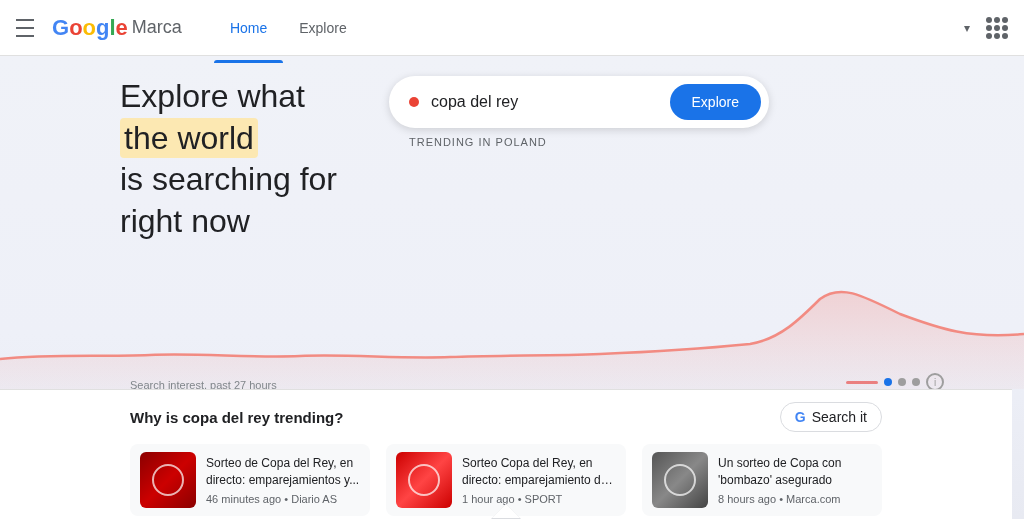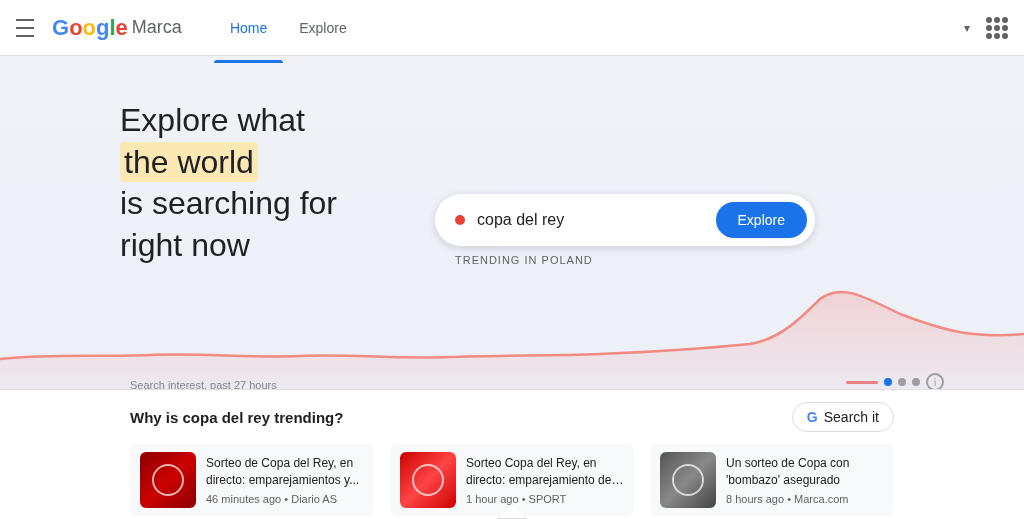--- a/index.html
+++ b/index.html
@@ -109,23 +109,23 @@
     .main {
       background: linear-gradient(180deg, #f0f2f8 0%, #eef0f8 60%, #e8eaf2 100%);
       height: calc(519px - 56px);
       position: relative;
       overflow: hidden;
     }
 
     
     .hero {
       display: flex;
-      align-items: flex-end;
-      padding: 44px 80px 0 120px;
-      gap: 98px;
+      align-items: flex-start;
+      padding: 20px 80px 0 120px;
+      gap: 52px;
     }
     .hero-text {
       flex: 0 0 auto;
     }
     .hero-title {
       font-size: 32px;
       color: #202124;
       line-height: 1.3;
       font-weight: 400;
     }
@@ -239,21 +239,21 @@
       font-size: 10px;
       color: #9e9e9e;
       cursor: pointer;
     }
 
     
     .bottom-section {
       position: absolute;
       bottom: 0;
       left: 0;
-      right: 0;
+      right: 12px;
       height: 130px;
       background: white;
       border-top: 1px solid #e0e0e0;
       padding: 12px 130px;
     }
     .trending-header {
       display: flex;
       align-items: center;
       justify-content: space-between;
       margin-bottom: 12px;

